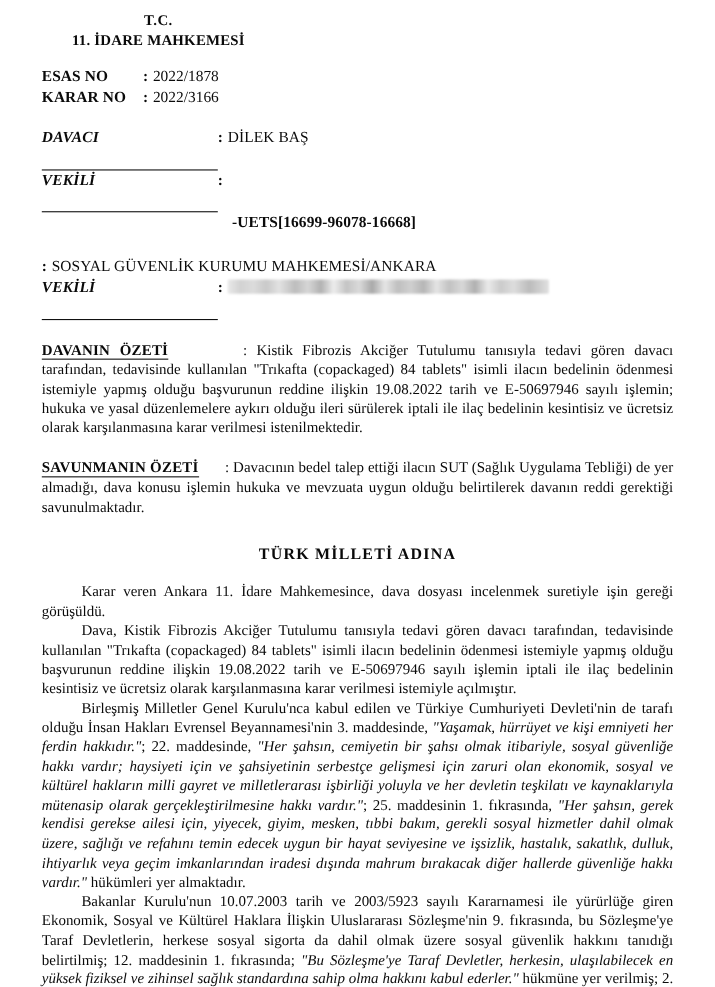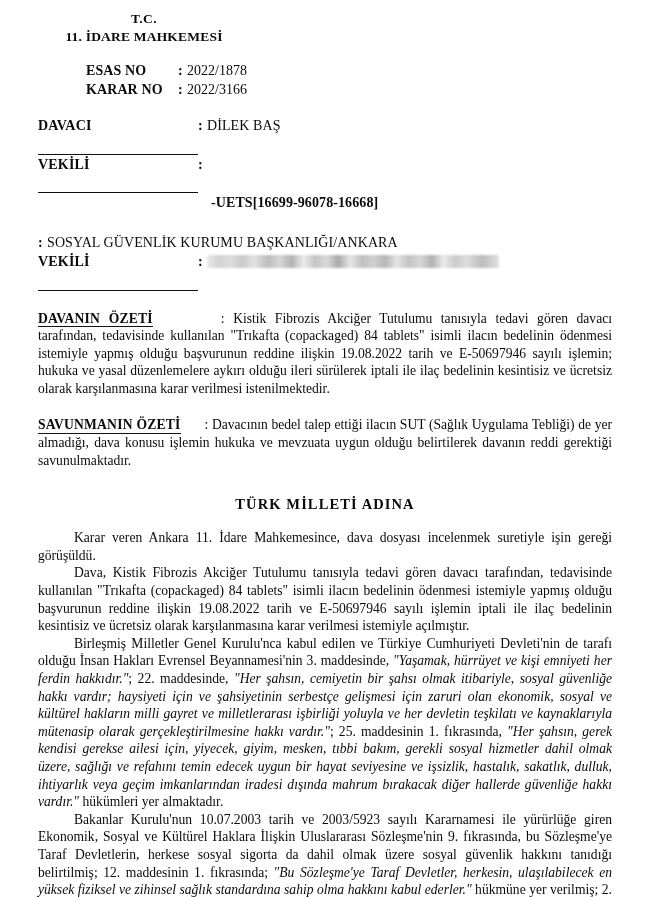--- a/index.html
+++ b/index.html
@@ -38,21 +38,20 @@
 
   
   .case-numbers {
     margin-top: 16px;
     font-size: 14px;
     line-height: 19px;
   }
   .case-row {
     display: flex;
     align-items: center;
-    margin-left: 48px;
   }
   .case-row .lbl {
     font-weight: bold;
     width: 92px;
     flex: 0 0 92px;
     letter-spacing: 0.1px;
   }
   .case-row .colon {
     font-weight: bold;
     width: 9px;
@@ -73,20 +72,21 @@
     display: flex;
     align-items: baseline;
   }
   .party-row .lbl {
     font-weight: bold;
     width: 160px;
     flex: 0 0 160px;
     border-bottom: 1.6px solid #111;
     padding-bottom: 18px;
     letter-spacing: 0.2px;
+    font-style: italic;
   }
   .party-row .colon {
     width: 9px;
     flex: 0 0 9px;
     font-weight: bold;
     text-align: left;
   }
   .party-row .val {
     flex: 1 1 auto;
     letter-spacing: 0.1px;
@@ -200,21 +200,21 @@
         <span class="colon">:</span>
       </div>
       <div class="sub-val">-UETS[16699-96078-16668]</div>
     </div>
 
     <div class="party-gap"></div>
 
     <div class="party-group">
       <div class="party-row">
         <span class="colon">:</span>
-        <span class="val">SOSYAL GÜVENLİK KURUMU BAŞKANLIĞI/ANKARA</span>
+        <span class="val">SOSYAL GÜVENLİK KURUMU MAHKEMESİ/ANKARA</span>
       </div>
       <div class="party-row">
         <span class="lbl">VEKİLİ</span>
         <span class="colon">:</span>
         <span class="val"><span class="redacted"></span></span>
       </div>
     </div>
 
   </div>
 

